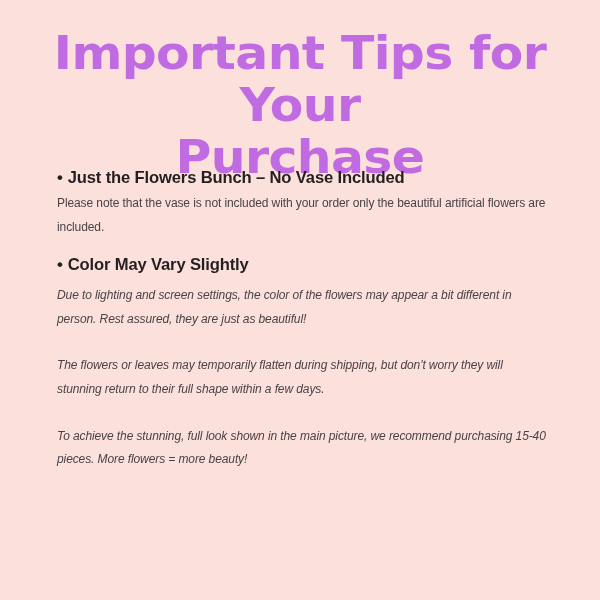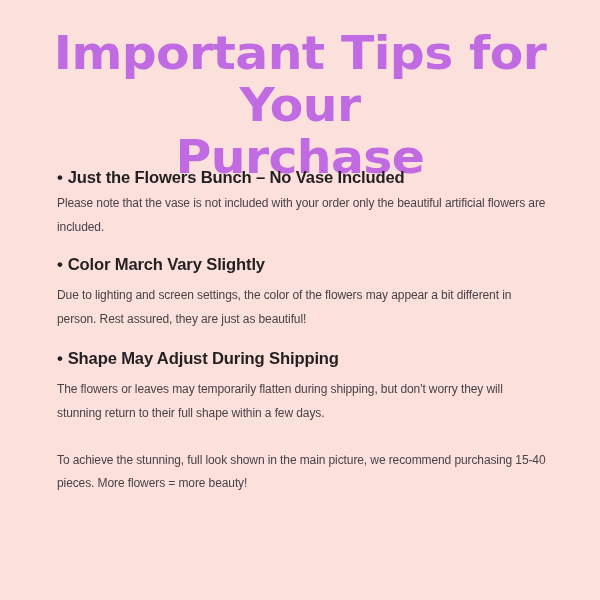--- a/index.html
+++ b/index.html
@@ -63,21 +63,21 @@
     font-weight: normal;
     line-height: 23.6px;
     letter-spacing: -0.1px;
     margin: 0;
     white-space: pre-line;
   }
   .sp-1 { height: 12px; }
   .sp-2 { height: 14px; }
   .sp-3 { height: 14px; }
   .gap-a { margin-top: 1px; }
-  .gap-b { margin-top: 7px; }
+  .gap-b { margin-top: 7px; font-style: italic; }
 </style>
 </head>
 <body>
 
 <div class="page">
 
   <div class="title">
     <div>Important Tips for Your</div>
     <div>Purchase</div>
   </div>
@@ -88,31 +88,28 @@
       <p class="section-heading">
         <span class="bullet-dot">•</span><span>Just the Flowers Bunch – No Vase Included</span>
       </p>
       <p class="section-body gap-a">Please note that the vase is not included with your order only the beautiful artificial flowers are included.</p>
     </div>
 
     <div class="sp-1"></div>
 
     <div class="section">
       <p class="section-heading">
-        <span class="bullet-dot">•</span><span>Color March Vary Slightly</span>
+        <span class="bullet-dot">•</span><span>Color May Vary Slightly</span>
       </p>
       <p class="section-body gap-b">Due to lighting and screen settings, the color of the flowers may appear a bit different in person. Rest assured, they are just as beautiful!</p>
     </div>
 
     <div class="sp-2"></div>
 
     <div class="section">
-      <p class="section-heading">
-        <span class="bullet-dot">•</span><span>Shape May Adjust During Shipping</span>
-      </p>
       <p class="section-body gap-b">The flowers or leaves may temporarily flatten during shipping, but don't worry  they will stunning return to their full shape within a few days.</p>
     </div>
 
     <div class="sp-3"></div>
 
     <div class="section">
       <p class="section-body gap-b">To achieve the stunning, full look shown in the main picture, we recommend purchasing 15-40 pieces. More flowers = more beauty!</p>
     </div>
 
   </div>

